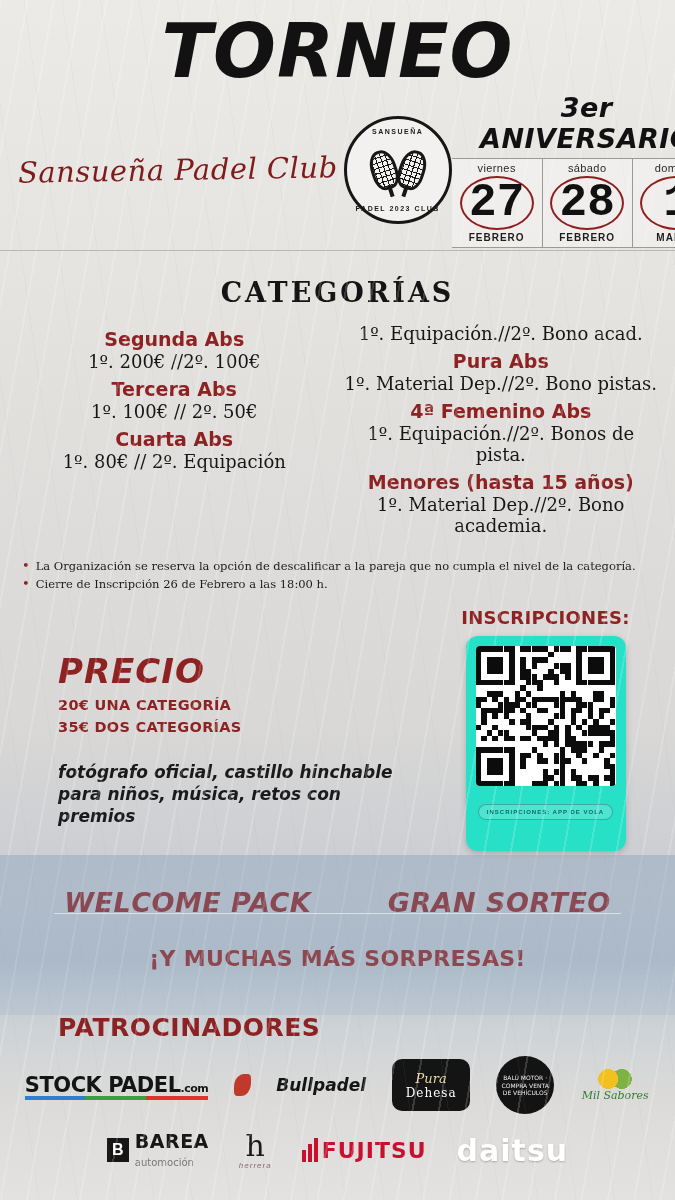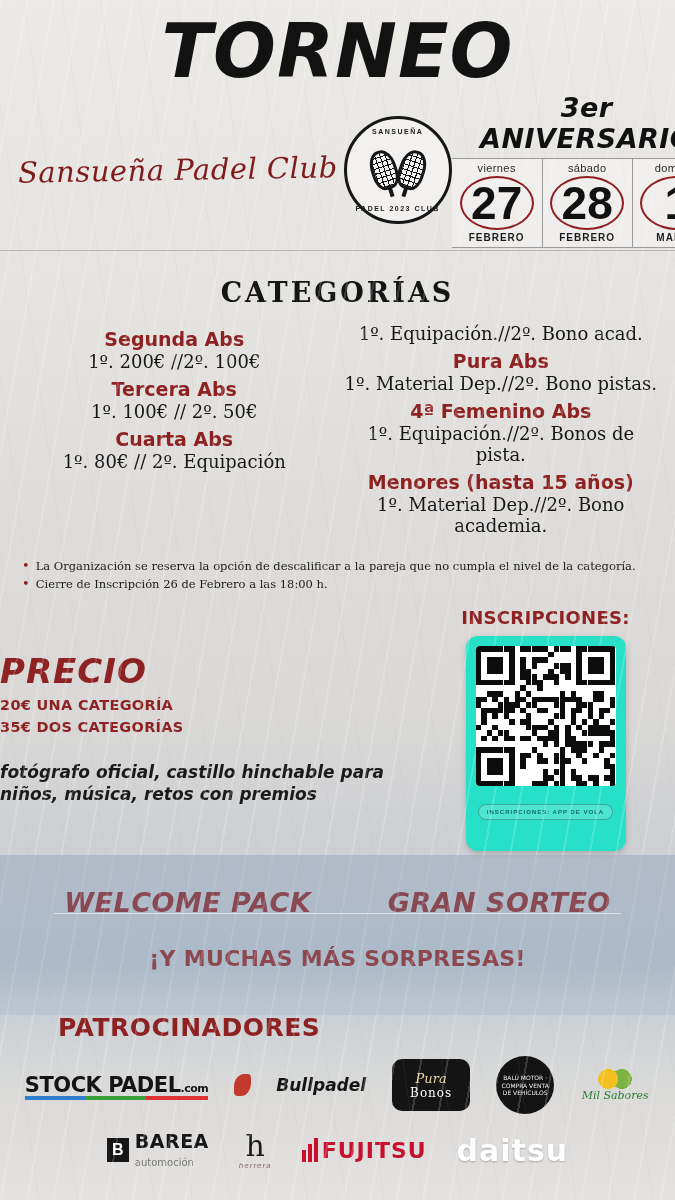--- a/index.html
+++ b/index.html
@@ -97,21 +97,21 @@
   }
   .dates {
     display: grid; grid-template-columns: 1fr 1fr 1fr;
     border-top: 1px solid #9a9a9a; border-bottom: 1px solid #9a9a9a;
     background: rgba(255,255,255,0.35);
   }
   .date-cell { text-align: center; padding: 3px 0 4px; border-left: 1px solid #9a9a9a; position: relative; }
   .date-cell:first-child { border-left: none; }
   .date-dow { font-size: 11px; color: #2a2a2a; letter-spacing: .4px; }
   .date-num {
-    font-family: Liberation Sans, sans-serif;
+    font-family: Liberation Mono, monospace;
     font-size: 46px; font-weight: 700; color: #111; line-height: 1.02;
     position: relative; z-index: 2;
   }
   .date-num-wrap { position: relative; display:flex; align-items:center; justify-content:center; height: 58px; }
   .date-circle {
     position: absolute; top: 2px; left: 50%; transform: translateX(-50%);
     width: 74px; height: 54px; border: 2.5px solid #8f1f1f; border-radius: 50%;
   }
   .date-mon { font-size: 10px; letter-spacing: 1px; color: #1d1d1d; font-weight: 700; }
   .header-rule { height:1px; background:#b8b8b8; margin: 2px 0 0; }
@@ -140,21 +140,21 @@
     font-size: 18px; color: #161616; margin-top: 1px;
   }
 
   
   .notes { margin: 16px 0 0 22px; }
   .note { font-size: 11.5px; color: #1b1b1b; font-family: "DejaVu Serif", serif; margin-bottom: 3px; }
   .note:before { content: "•"; color: #8e2222; margin-right: 6px; font-size: 13px; }
 
   
   .mid { display: flex; margin-top: 14px; }
-  .mid-left { width: 430px; padding-top: 46px; }
+  .mid-left { width: 430px; padding-left: 58px; padding-top: 46px; }
   .precio {
     font-family: "DejaVu Sans", sans-serif;
     font-weight: 700; font-style: italic;
     font-size: 34px; color: #8e2222; letter-spacing: 1px;
   }
   .precio-line {
     font-family: "DejaVu Sans", sans-serif;
     font-weight: 700; font-size: 14.5px; color: #8e2222; margin-top: 6px; letter-spacing: .3px;
   }
   .extras {
@@ -683,21 +683,21 @@
       <div class="logo-box">
         <div class="bullpadel">
           <span class="mark"></span>
           <span class="txt">Bullpadel</span>
         </div>
       </div>
 
       <div class="logo-box">
         <div class="pura">
           <span class="l1">Pura</span>
-          <span class="l2">Bonos</span>
+          <span class="l2">Dehesa</span>
         </div>
       </div>
 
       <div class="logo-box">
         <div class="circ-logo">BALÚ MOTOR · COMPRA VENTA DE VEHÍCULOS</div>
       </div>
 
       <div class="logo-box">
         <div class="mil">
           <span class="fruit"></span>

